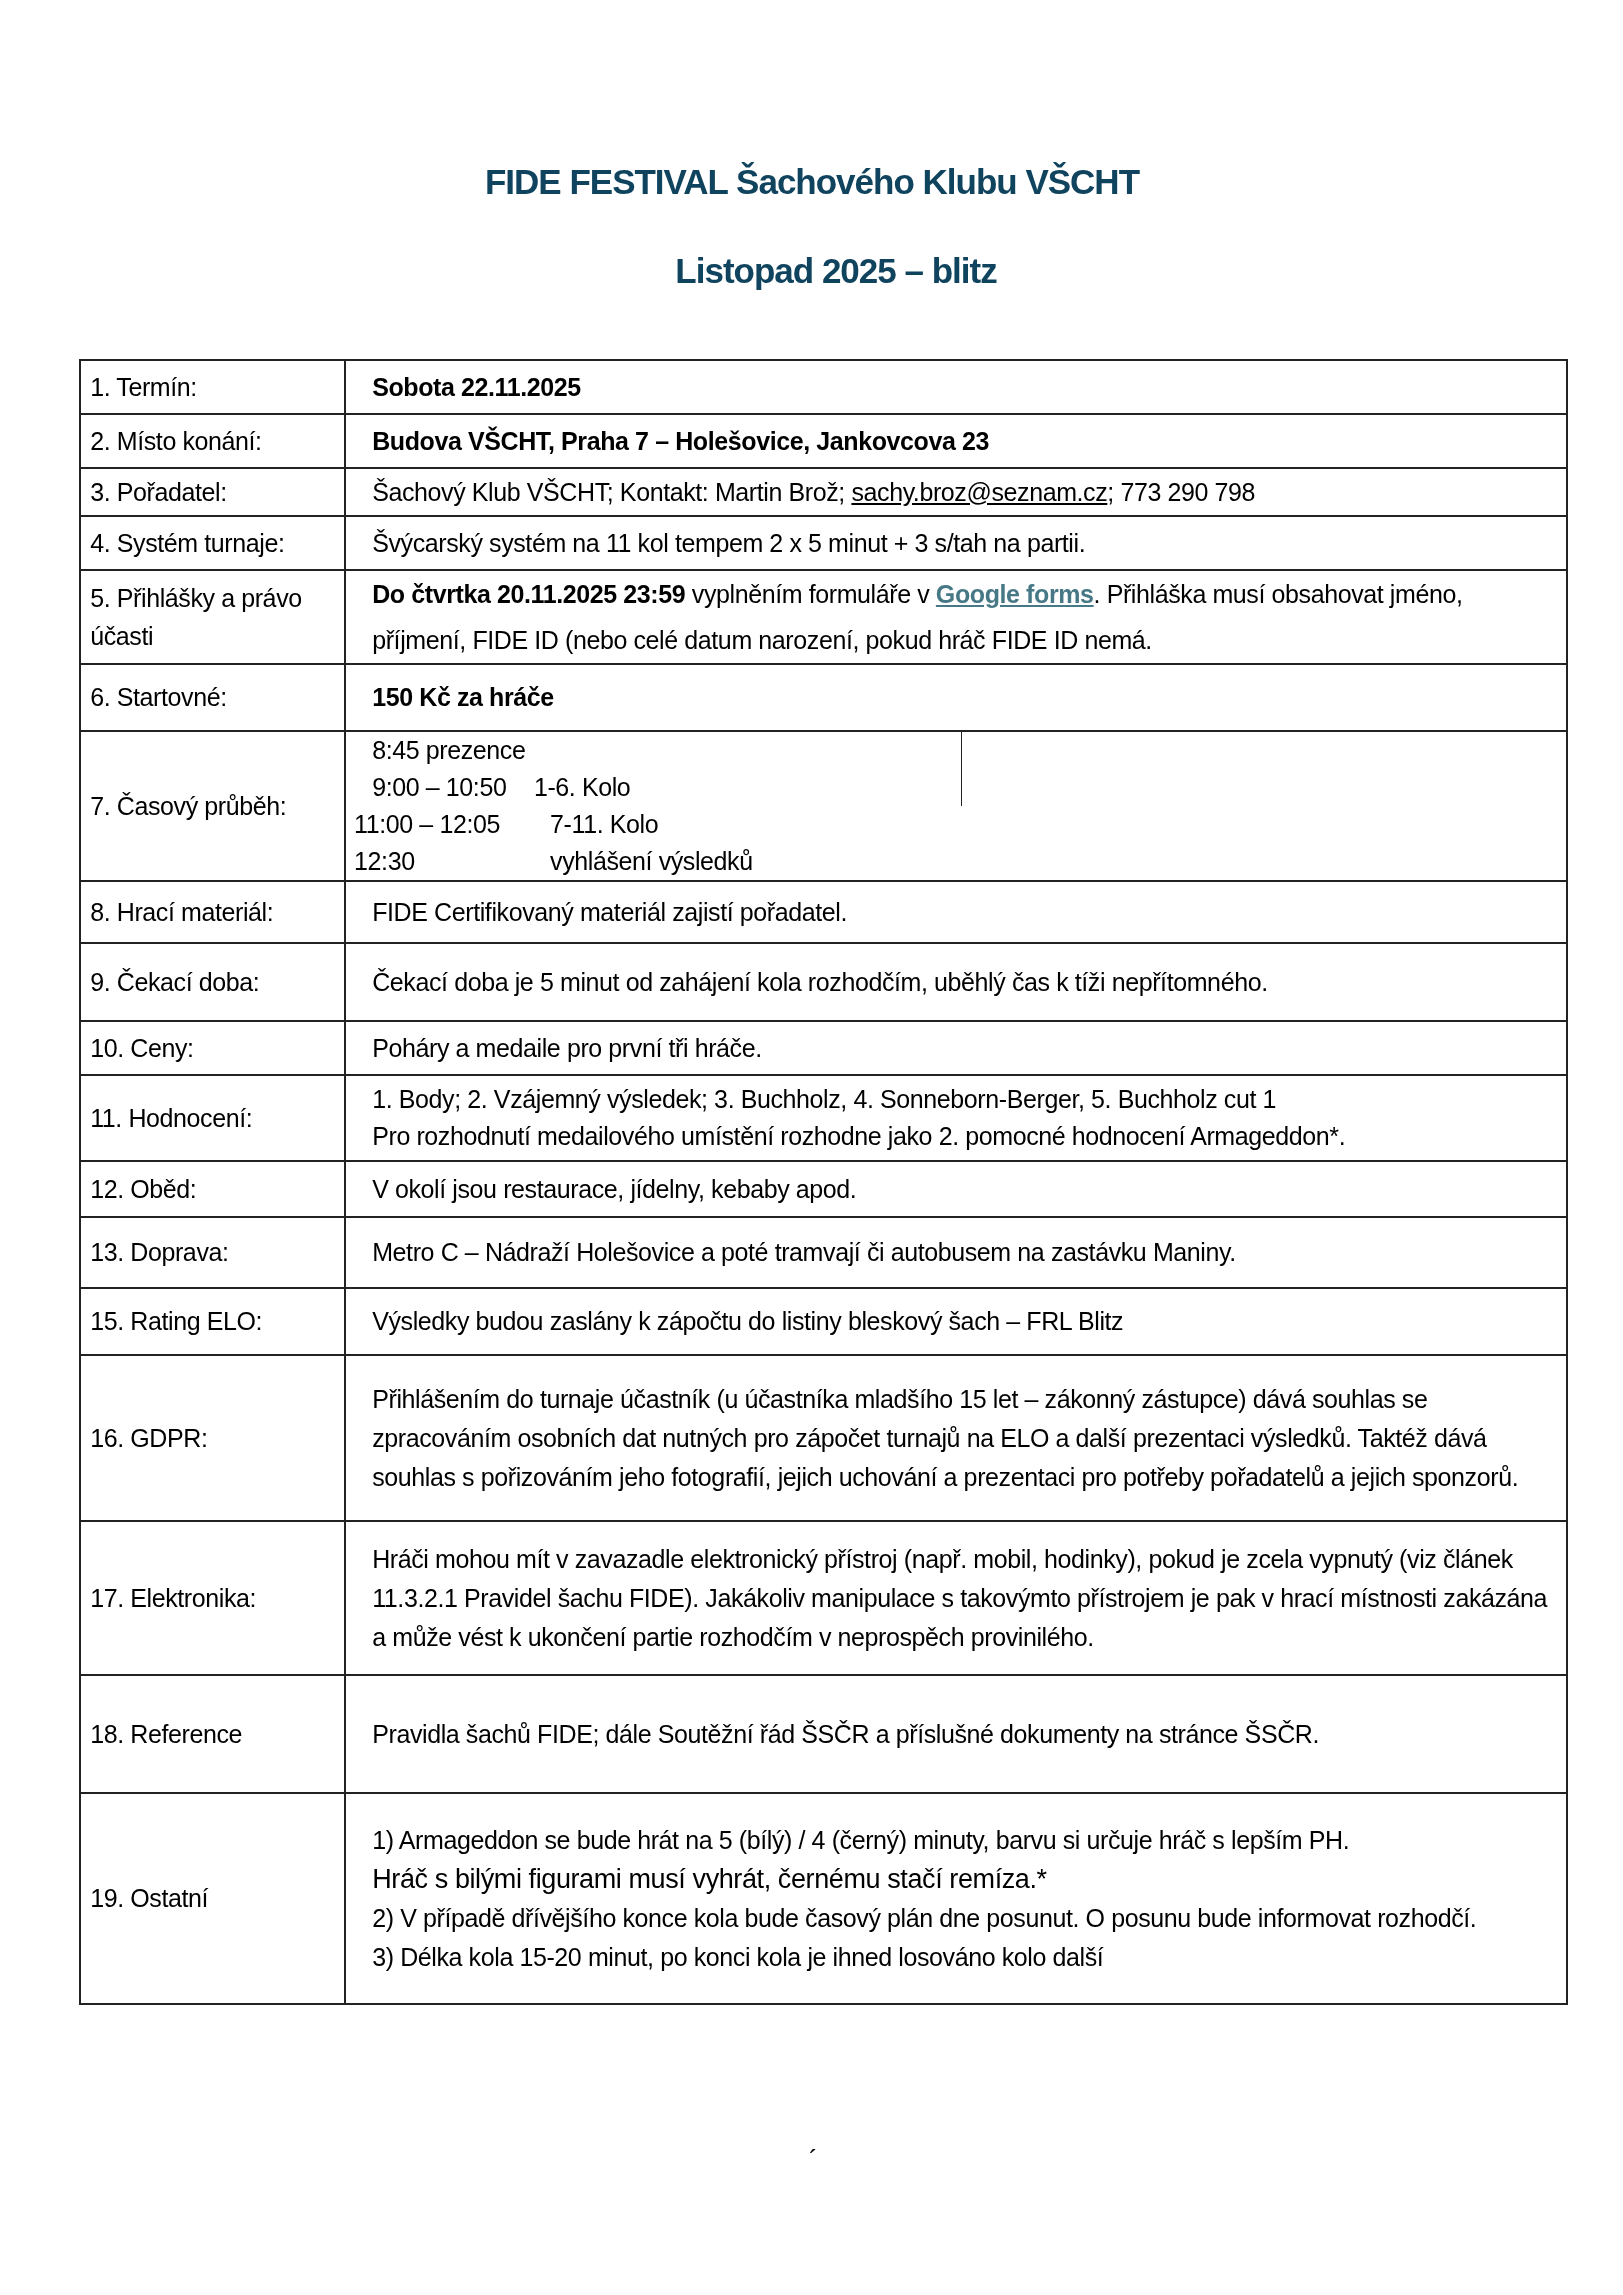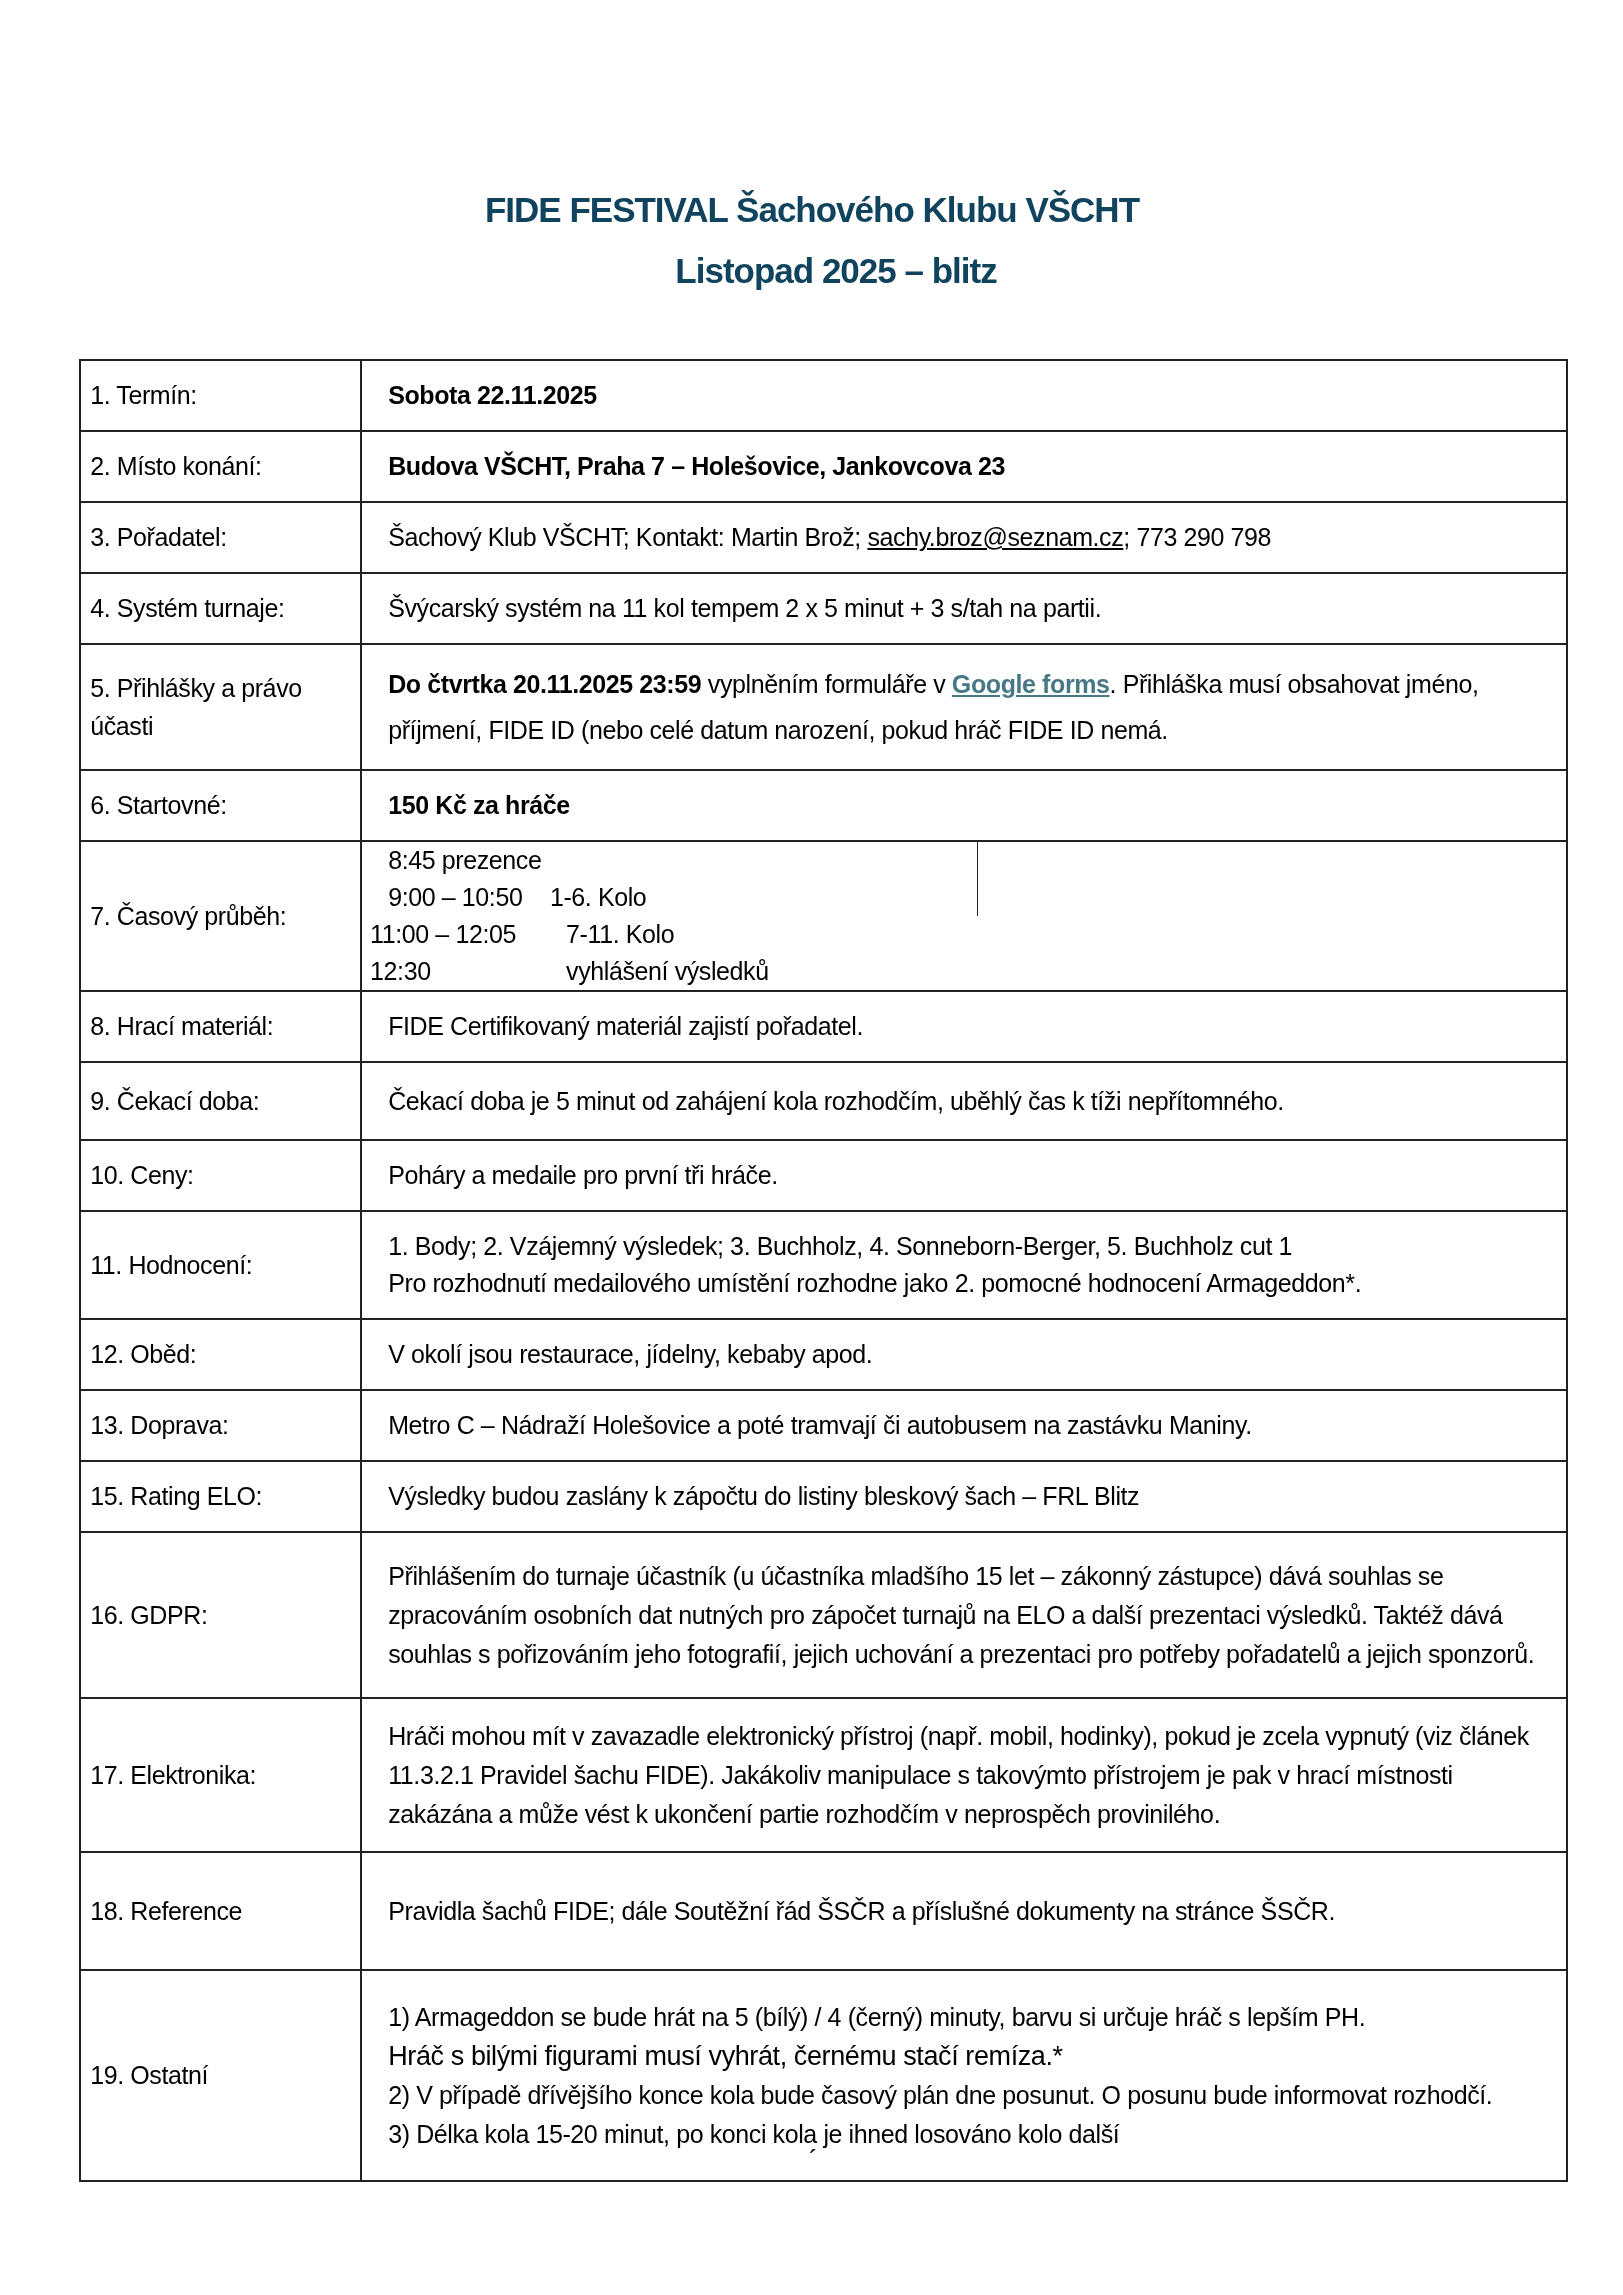--- a/index.html
+++ b/index.html
@@ -1,25 +1,25 @@
 <!DOCTYPE html>
 <html style="font-size:10.5px"><head>
 <meta charset="utf-8">
 <style>
   html, body { margin: 0; padding: 0; background: #ffffff; }
   body { width: 1624px; height: 2295px; position: relative; overflow: hidden;
          font-family: "Liberation Sans", sans-serif; color: #000; }
   .title { position: absolute; left: 0; width: 1624px; text-align: center;
            font-family: "Liberation Sans", sans-serif; font-weight: bold;
            color: #10445E; font-size: 35px; letter-spacing: -1px; line-height: 1; }
-  #title1 { top: 164px; margin-top: 28px; }
+  #title1 { top: 164px; }
   #title2 { top: 253px; margin-left: 24px; }
   table.main { position: absolute; left: 79px; top: 359px; width: 1489px;
                border-collapse: collapse; table-layout: fixed; }
-  table.main td { border: 2px solid #222; padding: 16px; vertical-align: middle;
+  table.main td { border: 2px solid #222; padding: 0; vertical-align: middle;
                   font-size: 25px; line-height: 37px; letter-spacing: -0.4px; }
   td.lbl { width: 254px; padding-left: 9.2px !important; }
   td.val { padding-left: 26px !important; padding-right: 13px !important; margin-left: 31px; }
   .b { font-weight: bold; }
   a.mail { color: #000000; text-decoration: underline; }
   a.gform { color: #467886; font-weight: bold; text-decoration: underline; }
   .sub { display: flex; height: 100%; flex-direction: column; }
   .sub > div { flex: 0 0 auto; }
   .sub .left { width: 589px; border-right: 1.3px solid #222; padding-left: 26px; }
   .sub .right { padding-left: 7.9px; }

